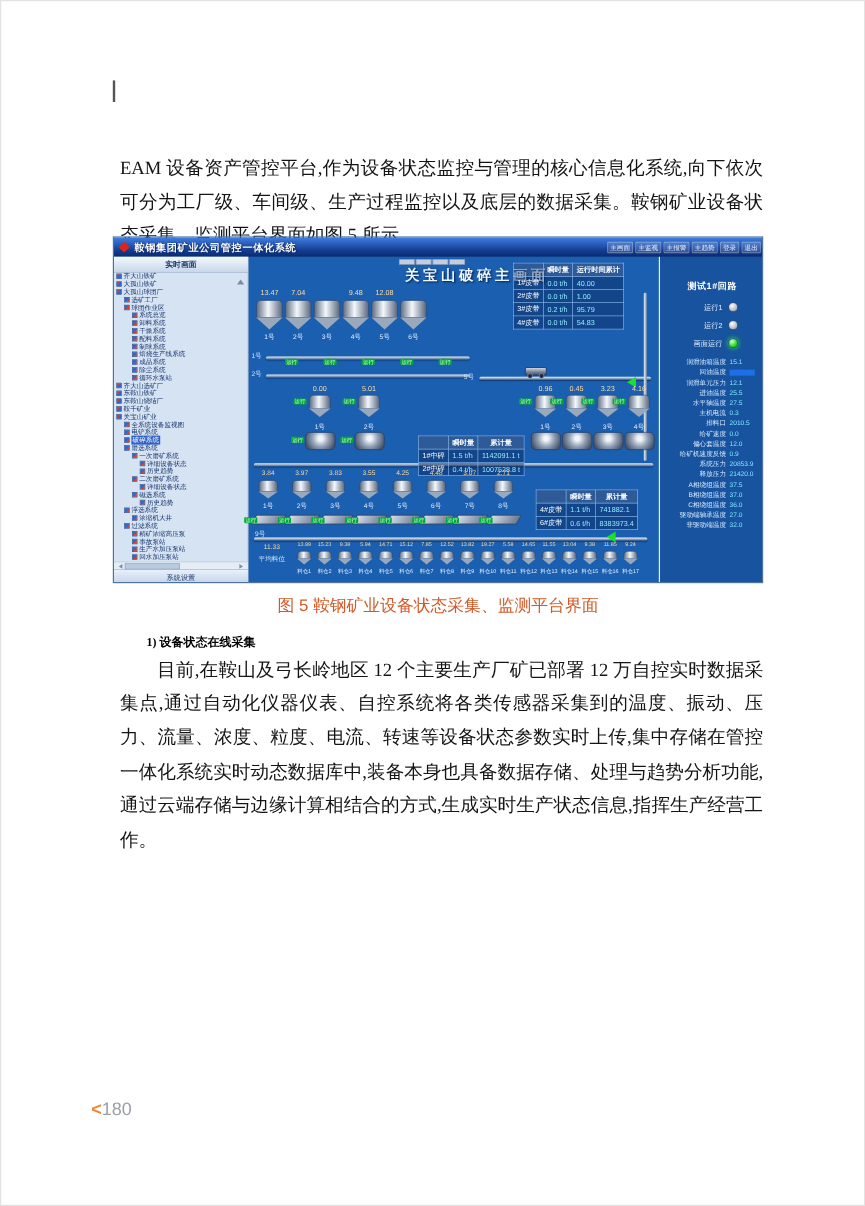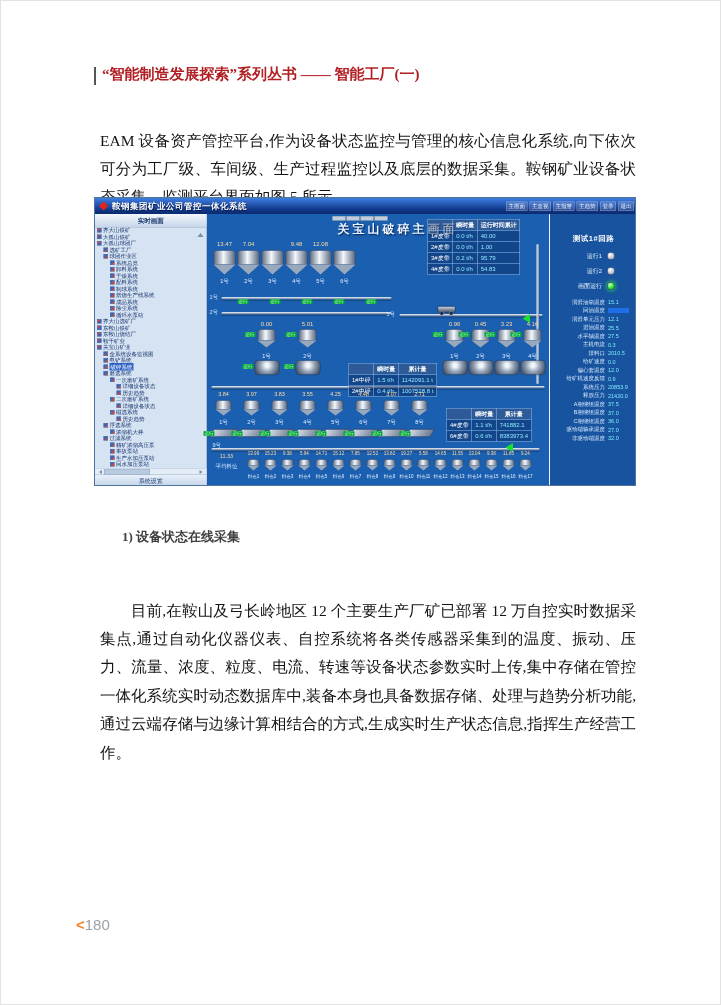--- a/index.html
+++ b/index.html
@@ -5,23 +5,23 @@
   html,body{margin:0;padding:0;background:#fff;}
   .sheet{position:relative;width:721px;height:1005px;background:#fff;border:1px solid #e2e2e2;box-sizing:border-box;overflow:hidden;
          font-family:"Liberation Serif","DejaVu Serif",serif;color:#151515;}
   
   .series-header{position:absolute;left:101px;top:64px;font-size:15px;font-weight:bold;color:#b11e23;
                  font-family:"Liberation Serif","DejaVu Serif",serif;}
   .header-bar{position:absolute;left:93px;top:66px;width:2px;height:18px;background:#555;}
   .para{position:absolute;left:99px;width:536px;font-size:15.5px;line-height:28.4px;text-align:justify;color:#141414;}
   .para.ind{text-indent:31px;}
   .p-intro{top:110px;}
-  .p-s1{top:580px;}
+  .p-s1{top:528px;}
   .p-s2{top:732px;}
-  .sec-head{position:absolute;left:121px;font-size:13px;font-weight:bold;color:#404040;}
+  .sec-head{position:absolute;left:121px;font-size:10px;font-weight:bold;color:#000000;}
   .sh1{top:527px;} .sh2{top:703px;}
   .fig-caption{position:absolute;left:93px;top:495px;width:542px;text-align:center;font-size:14px;color:#d15a28;
                font-family:"Liberation Sans","DejaVu Sans",sans-serif;}
   .pagenum{position:absolute;left:75px;top:915px;font-family:"Liberation Sans","DejaVu Sans",sans-serif;font-size:15px;}
   .pagenum .lt{color:#f08330;font-weight:bold;}
   .pagenum .no{color:#9aa0a8;}
   
   .scada{position:absolute;left:93px;top:196px;width:542px;height:289px;overflow:hidden;border:1px solid #51749e;box-sizing:border-box;}
   .scada-inner{position:absolute;left:0;top:0;width:1084px;height:578px;transform:scale(0.5);transform-origin:0 0;
                background:#1a5caa;font-family:"Liberation Sans","DejaVu Sans",sans-serif;}
@@ -98,21 +98,20 @@
   .rlab{width:110px;text-align:right;font-size:11px;color:#d9ebff;margin-right:6px;flex:none;}
   .rval{font-size:11px;color:#7fe8ff;}
   .rval.hl{background:#1e6fe8;color:#1e6fe8;min-width:42px;height:10px;}
 </style>
 </head>
 <body>
 
 <div class="sheet">
 
   <span class="header-bar"></span>
-  <div class="series-header">“智能制造发展探索”系列丛书 —— 智能工厂(一)</div>
 
   <p class="para p-intro">EAM 设备资产管控平台,作为设备状态监控与管理的核心信息化系统,向下依次可分为工厂级、车间级、生产过程监控以及底层的数据采集。鞍钢矿业设备状态采集、监测平台界面如图 5 所示。</p>
 
   <div class="scada">
     <div class="scada-inner">
 
       <div class="titlebar">
         <span class="logo"></span>
         <span class="sys-title">鞍钢集团矿业公司管控一体化系统</span>
         <span id="menu-buttons">
@@ -655,20 +654,21 @@
                 <div class="rlab">非驱动端温度</div>
                 <div class="rval">32.0</div>
               </div>
             </div>
         </div>
 
       </div>
     </div>
   </div>
 
+  <div class="fig-caption">图 5  鞍钢矿业设备状态采集、监测平台界面</div>
 
   <div class="sec-head sh1">1) 设备状态在线采集</div>
   <p class="para ind p-s1">目前,在鞍山及弓长岭地区 12 个主要生产厂矿已部署 12 万自控实时数据采集点,通过自动化仪器仪表、自控系统将各类传感器采集到的温度、振动、压力、流量、浓度、粒度、电流、转速等设备状态参数实时上传,集中存储在管控一体化系统实时动态数据库中,装备本身也具备数据存储、处理与趋势分析功能,通过云端存储与边缘计算相结合的方式,生成实时生产状态信息,指挥生产经营工作。</p>
 
 
   <div class="pagenum"><span class="lt">&lt;</span><span class="no">180</span></div>
 
 </div>
 
 </body></html>

